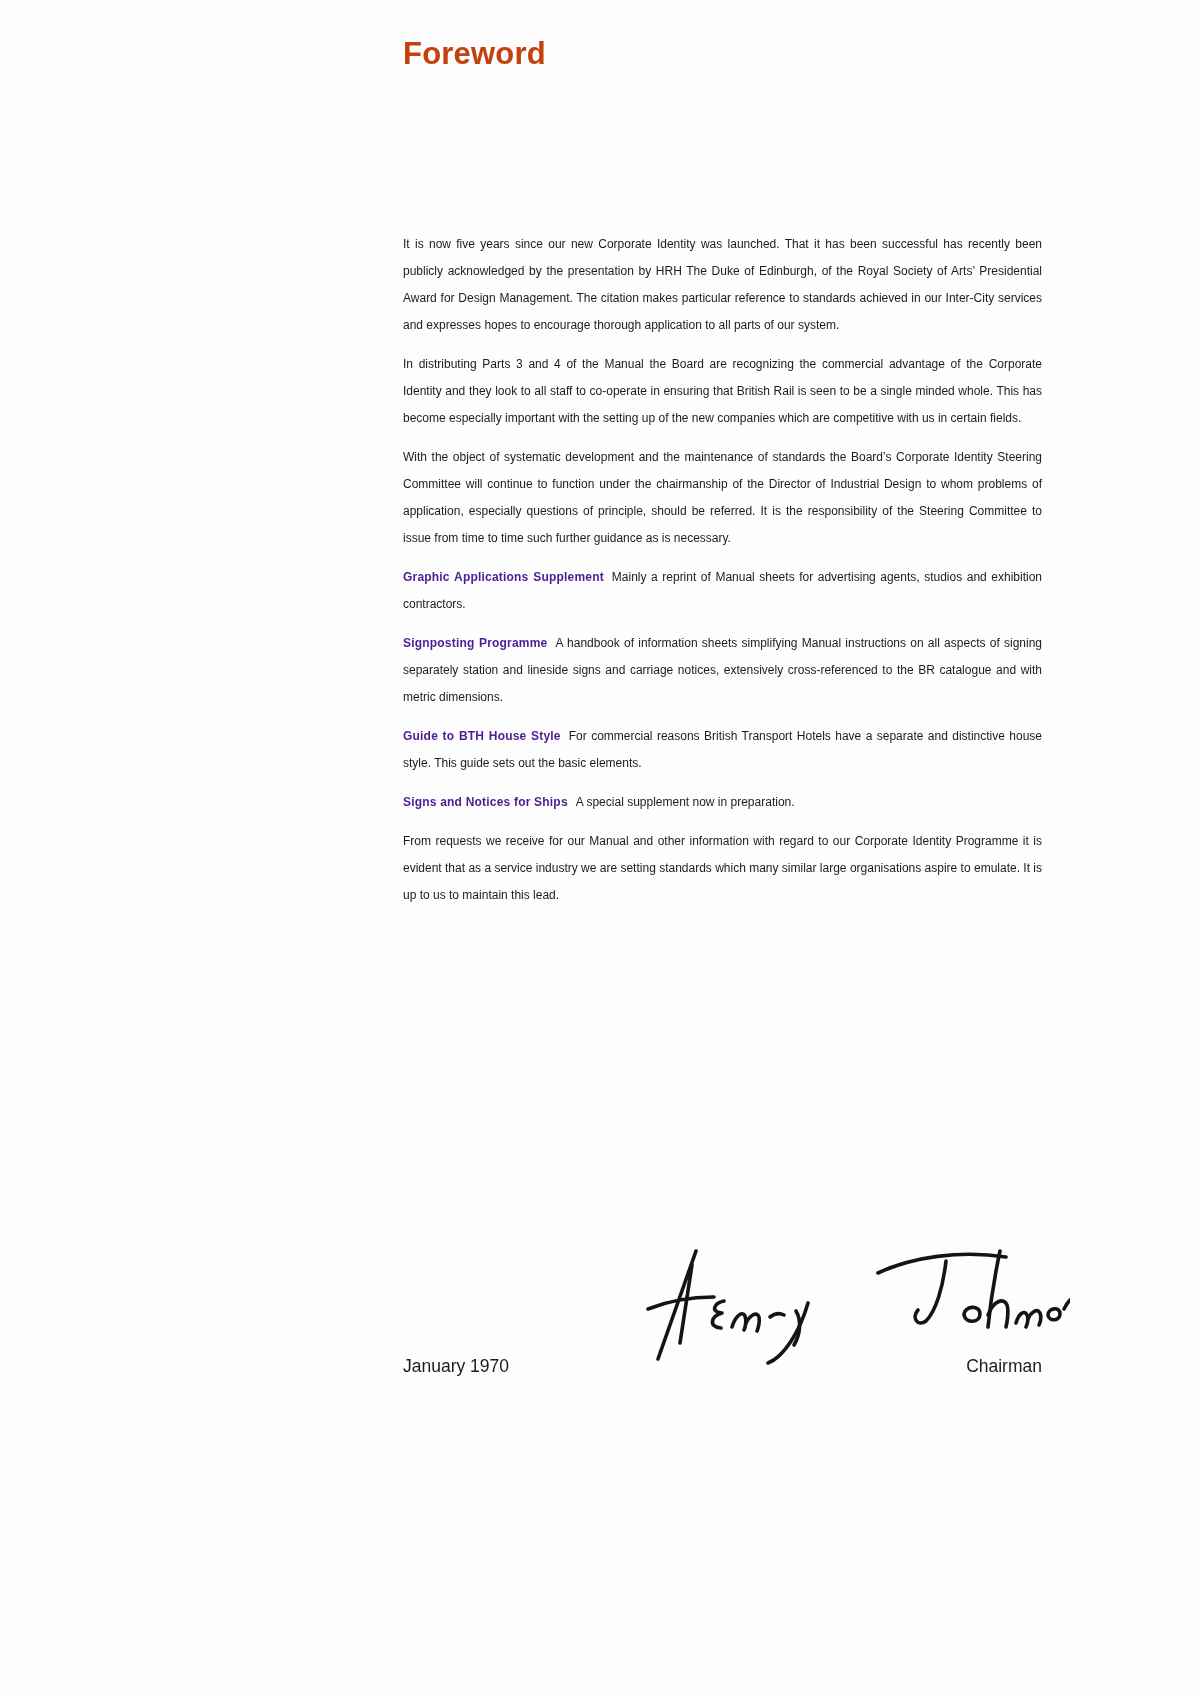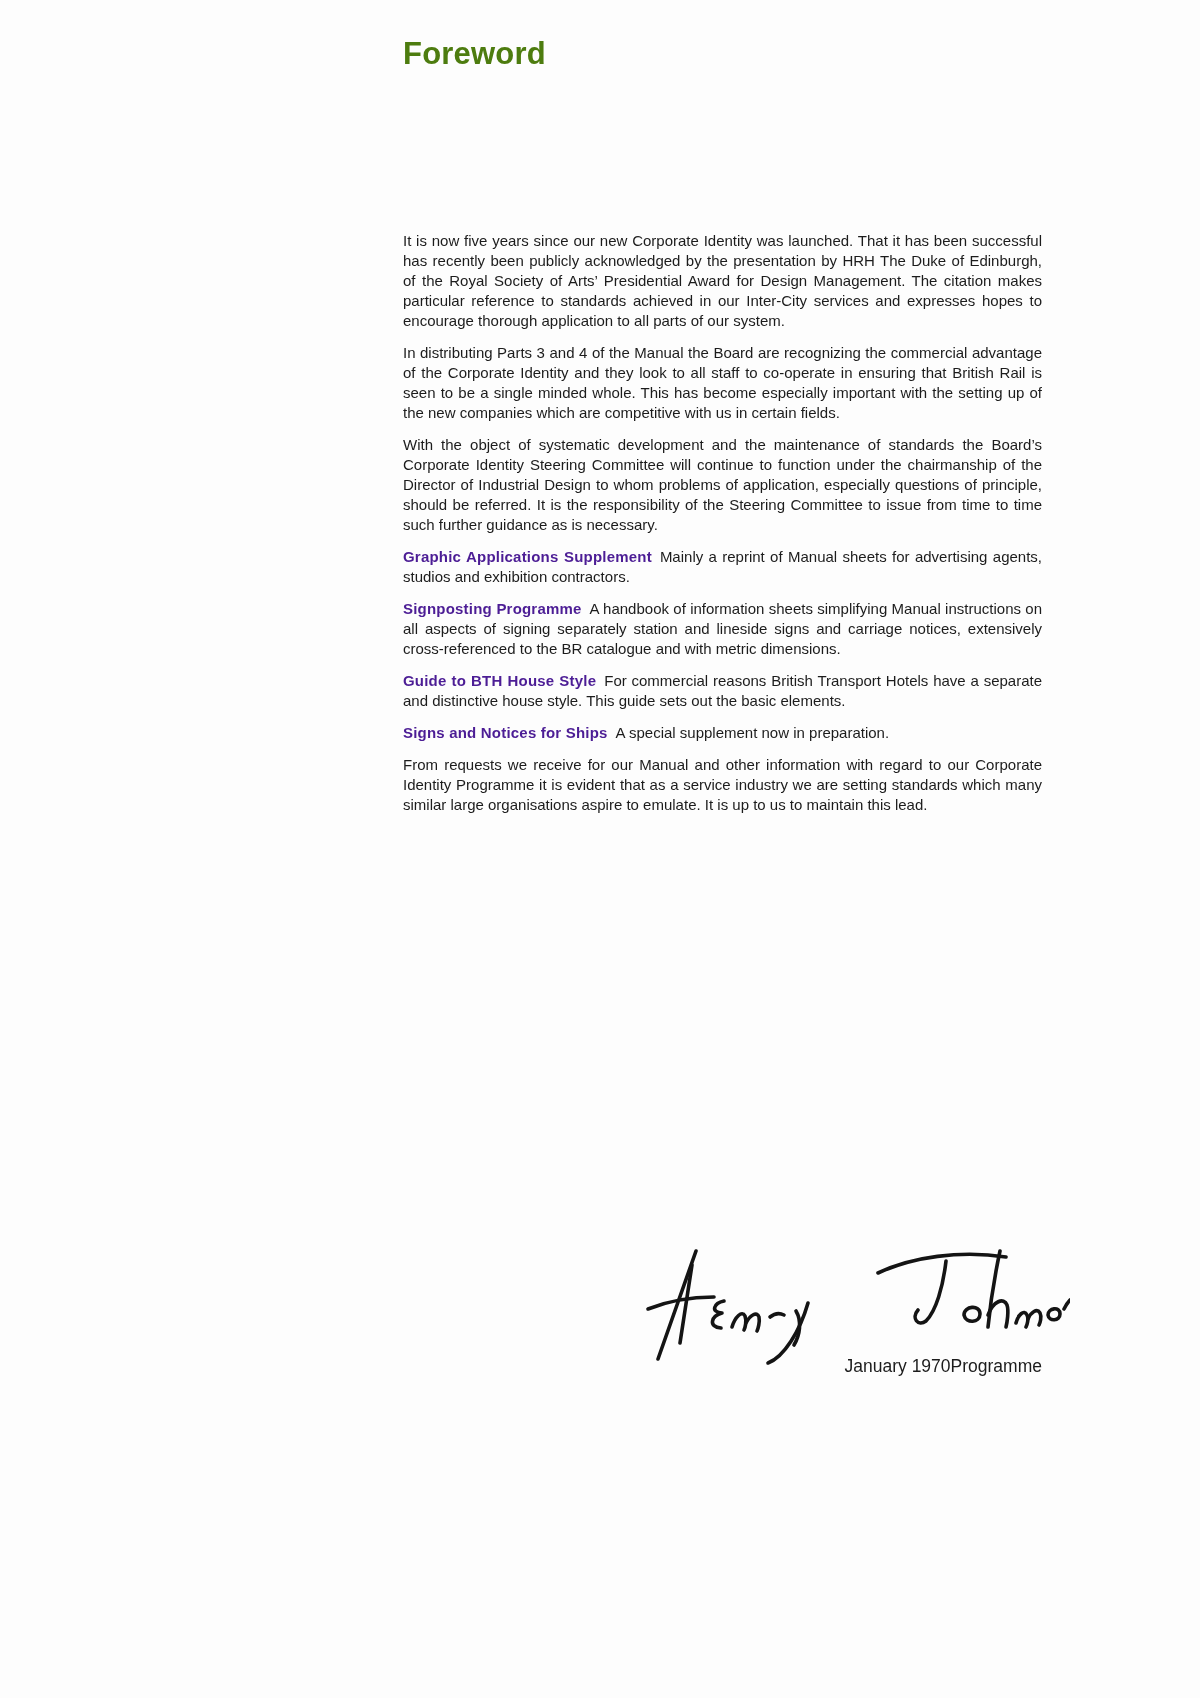--- a/index.html
+++ b/index.html
@@ -21,26 +21,26 @@
     position: absolute;
     left: 403px;
     top: 0;
     width: 639px;
   }
   .page-title {
     margin: 38px 0 0 0;
     font-size: 31px;
     line-height: 31px;
     font-weight: bold;
-    color: #4d7c0f;
+    color: #c2410c;
     letter-spacing: 0.2px;
   }
   .body-par {
-    font-size: 15px;
-    line-height: 20px;
+    font-size: 12px;
+    line-height: 27px;
     text-align: justify;
     margin: 12px 0 12px 0;
     color: #1c1c1c;
   }
   .first-par {
     margin-top: 162px;
   }
   .supplement-par .lead {
     font-weight: bold;
     margin-right: 8px;
@@ -60,21 +60,21 @@
     stroke-width: 3.6;
     stroke-linecap: round;
     stroke-linejoin: round;
   }
   .footer-row {
     position: absolute;
     left: 403px;
     top: 1355px;
     width: 639px;
     display: flex;
-    justify-content: flex-end;
+    justify-content: space-between;
     font-size: 17.5px;
     line-height: 23.5px;
     color: #1c1c1c;
   }
 </style>
 </head>
 <body>
 
 <div class="page">
 
@@ -119,16 +119,16 @@
       <path d="M358,70 C363,56 374,52 377,60 C379,66 377,78 376,82"></path>
       <path d="M386,78 C388,70 394,64 397,70 C399,74 397,80 396,82"></path>
       <path d="M398,74 C401,67 407,63 410,68 C412,72 410,78 409,80"></path>
       <path d="M418,70 C418,63 430,61 430,69 C430,76 419,77 418,70"></path>
       <path d="M434,64 C437,58 440,55 440,55"></path>
     </svg>
   </div>
 
   <div class="footer-row">
     <span>January 1970</span>
-    <span>Programme</span>
+    <span>Chairman</span>
   </div>
 
 </div>
 
 </body></html>

